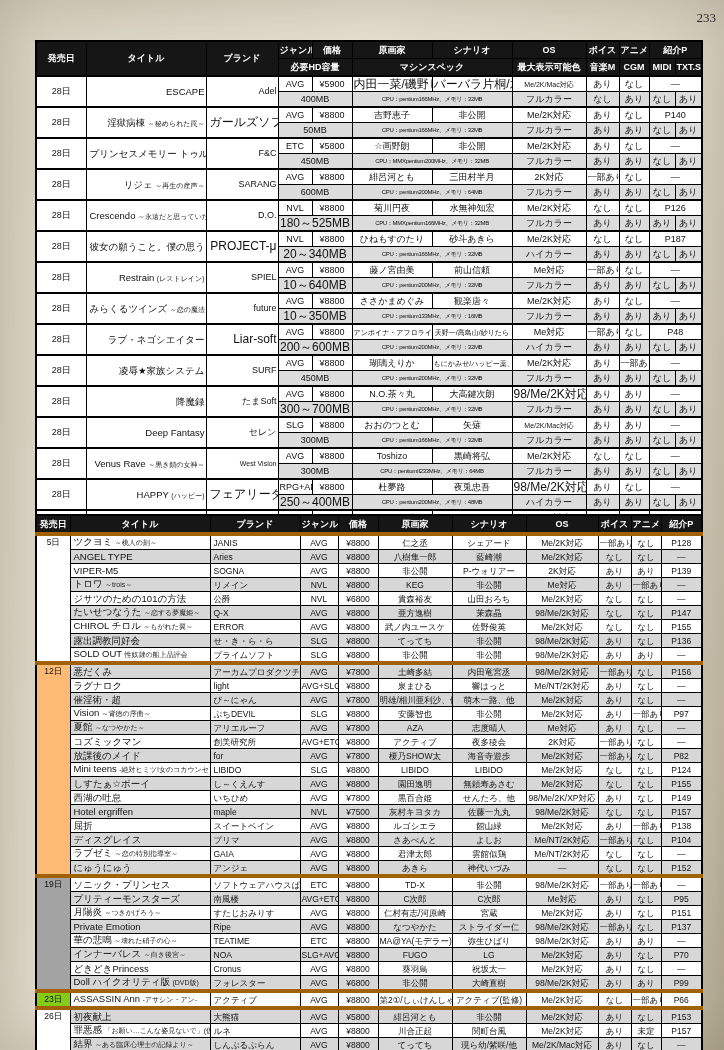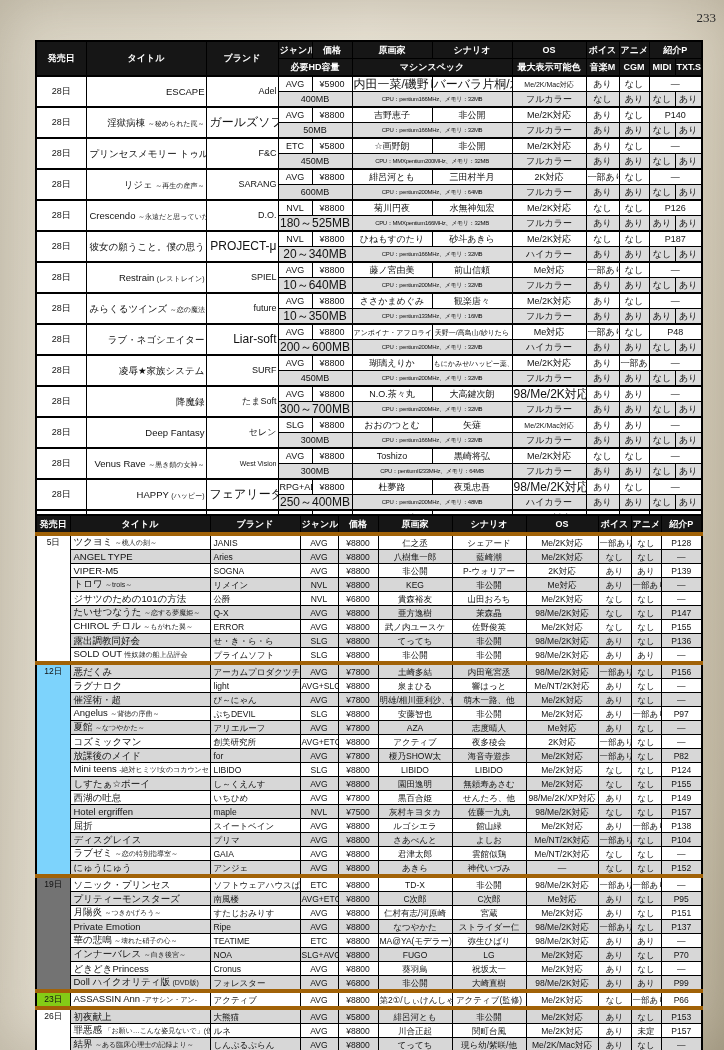--- a/index.html
+++ b/index.html
@@ -567,21 +567,21 @@
           <td>SLG</td>
           <td>¥8800</td>
           <td>非公開</td>
           <td>非公開</td>
           <td class="s8">98/Me/2K対応</td>
           <td>あり</td>
           <td>あり</td>
           <td class="dash">—</td>
         </tr>
         <tr class="grp alt">
-          <td rowspan="15" style="background: #7dd3fc; vertical-align: top;">12日</td>
+          <td rowspan="15" style="background: #fdba74; vertical-align: top;">12日</td>
           <td class="ttl"><span class="main">悪だくみ</span></td>
           <td class="s7 brand">アーカムプロダクツチーム・螺旋院</td>
           <td>AVG</td>
           <td>¥7800</td>
           <td>土崎多結</td>
           <td>内田竜宮丞</td>
           <td class="s8">98/Me/2K対応</td>
           <td>一部あり</td>
           <td>なし</td>
           <td>P156</td>
@@ -604,21 +604,21 @@
           <td>AVG</td>
           <td>¥7800</td>
           <td class="s8">明雄/相川亜利沙、他</td>
           <td>萌木一路、他</td>
           <td>Me/2K対応</td>
           <td>あり</td>
           <td>なし</td>
           <td class="dash">—</td>
         </tr>
         <tr>
-          <td class="ttl"><span class="main">Angelus</span> <span class="sub">～背徳の序曲～</span></td>
+          <td class="ttl"><span class="main">Vision</span> <span class="sub">～背徳の序曲～</span></td>
           <td class="brand">ぷちDEVIL</td>
           <td>SLG</td>
           <td>¥8800</td>
           <td>安藤智也</td>
           <td>非公開</td>
           <td>Me/2K対応</td>
           <td>あり</td>
           <td>一部あり</td>
           <td>P97</td>
         </tr>
@@ -748,21 +748,21 @@
           <td>AVG</td>
           <td>¥8800</td>
           <td>あきら</td>
           <td>神代いづみ</td>
           <td class="dash">—</td>
           <td>なし</td>
           <td>なし</td>
           <td>P152</td>
         </tr>
         <tr class="grp">
-          <td rowspan="8" style="background: #737373; vertical-align: top;">19日</td>
+          <td rowspan="8" style="background: #a3a3a3; vertical-align: top;">19日</td>
           <td class="ttl"><span class="main">ソニック・プリンセス</span></td>
           <td class="s7 brand">ソフトウェアハウスぱせり</td>
           <td>ETC</td>
           <td>¥8800</td>
           <td>TD-X</td>
           <td>非公開</td>
           <td class="s8">98/Me/2K対応</td>
           <td>一部あり</td>
           <td>一部あり</td>
           <td class="dash">—</td>

